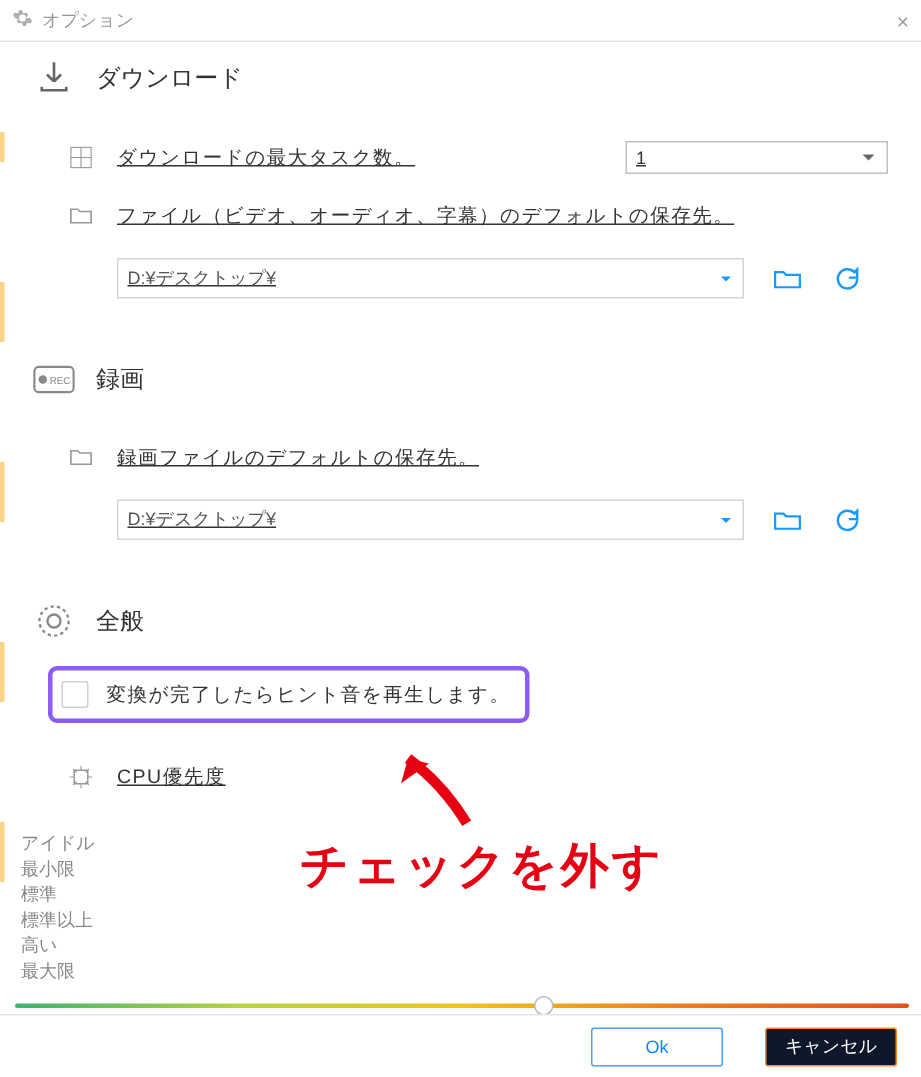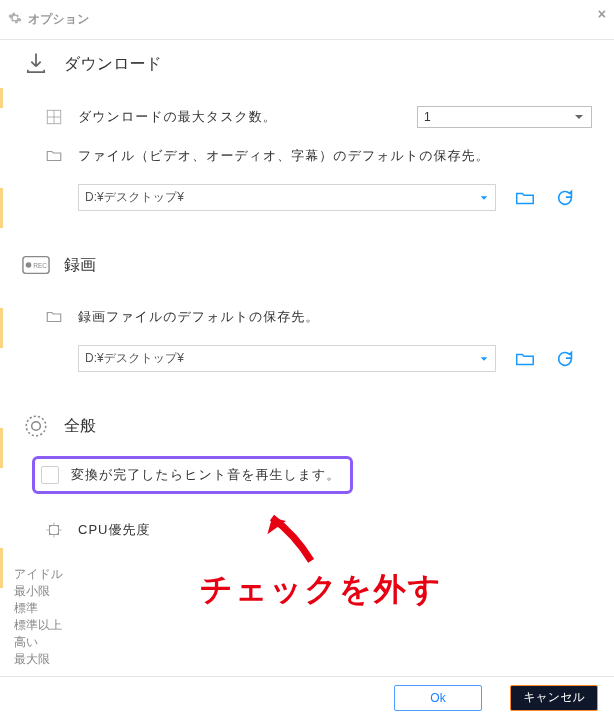--- a/index.html
+++ b/index.html
@@ -7,27 +7,26 @@
       width: 614px;
       height: 718px;
       font-family: "Meiryo", "Yu Gothic", sans-serif;
       font-size: 13px;
       background: #fff;
       color: #333;
       overflow: hidden;
       position: relative;
     }
     .titlebar {
-      height: 40px;
+      height: 28px;
       display: flex;
       align-items: center;
       padding: 0 8px;
       border-bottom: 1px solid #e5e5e5;
       position: relative;
-      font-weight: bold;
     }
     .titlebar .gear { margin-right: 6px; }
     .titlebar .title { color: #999; font-size: 12px; }
     .close-x {
       position: absolute;
       right: 8px;
       top: 6px;
       color: #999;
       font-size: 14px;
       cursor: pointer;
@@ -46,20 +45,21 @@
       margin-bottom: 28px;
     }
     .section-header .sicon { width: 28px; height: 28px; display: inline-flex; align-items: center; justify-content: center; }
     .section-title { font-size: 16px; color: #333; }
     .row {
       display: flex;
       align-items: center;
       gap: 14px;
       padding-left: 22px;
       margin-bottom: 18px;
+      text-decoration: underline;
     }
     .row-icon { width: 20px; height: 20px; display: inline-flex; align-items: center; justify-content: center; }
     .row-label { font-size: 13px; color: #333; letter-spacing: 1px; }
     .spacer { flex: 1; }
     .num-select {
       width: 175px;
       height: 22px;
       border: 1px solid #bfbfbf;
       font-size: 12px;
       padding-left: 6px;

